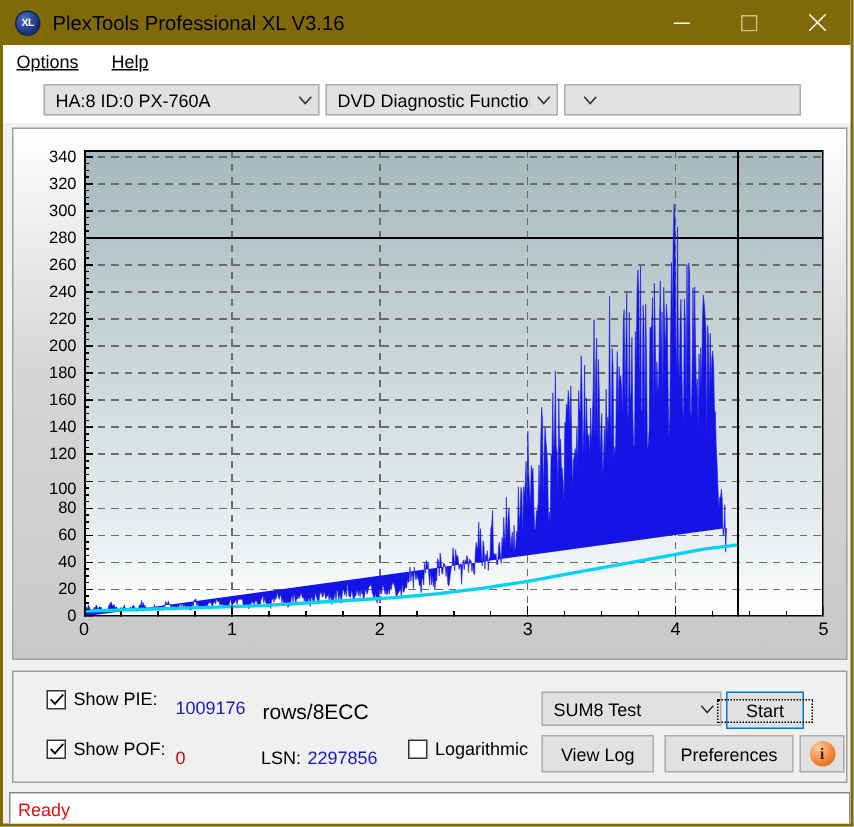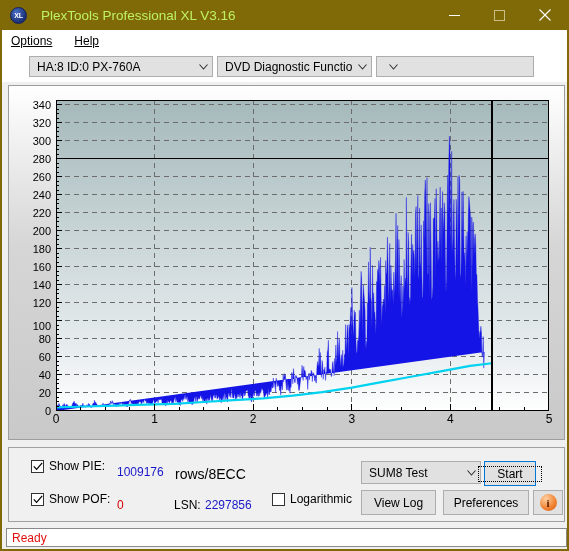--- a/index.html
+++ b/index.html
@@ -35,23 +35,23 @@
     width: 17px; height: 17px;
     border-radius: 50%;
     background: radial-gradient(circle at 35% 30%, #4a6fc4, #1b3076 70%);
     border: 1px solid #142256;
     display: flex; align-items: center; justify-content: center;
     font-size: 7px; font-weight: bold; color: #ffffff;
     letter-spacing: -0.3px;
     flex: 0 0 auto;
   }
   .title-text {
-    margin-left: 14px;
+    margin-left: 8px;
     font-size: 13.5px;
-    color: #bef264;
+    color: #000000;
     white-space: nowrap;
   }
   .win-buttons {
     position: absolute;
     right: 0; top: 0;
     height: 30px;
     display: flex;
   }
   .win-btn {
     width: 45px; height: 30px;
@@ -220,21 +220,21 @@
     border: 1px solid #b0section;
     display: flex; align-items: center; justify-content: center;
     color: #5a2000; font-size: 11px; font-weight: bold;
     font-family: "Liberation Serif", serif;
   }
 
   
   .statusbar {
     position: absolute;
     left: 4px; top: 528px;
-    width: 561px; height: 19px;
+    width: 561px; height: 24px;
     background: #ffffff;
     border: 1px solid #8a8a8a;
     display: flex; align-items: center;
     padding-left: 5px;
     font-size: 12px;
     color: #e01010;
   }
 </style>
 </head>
 <body>

